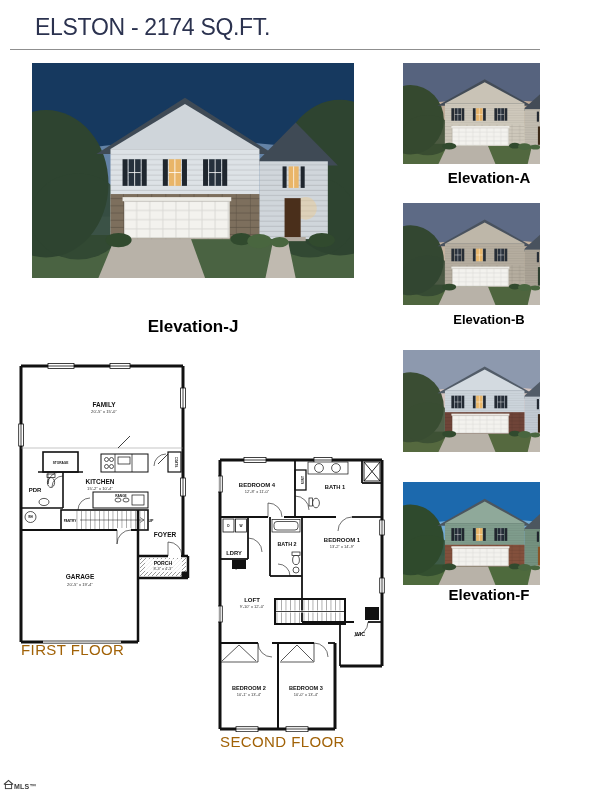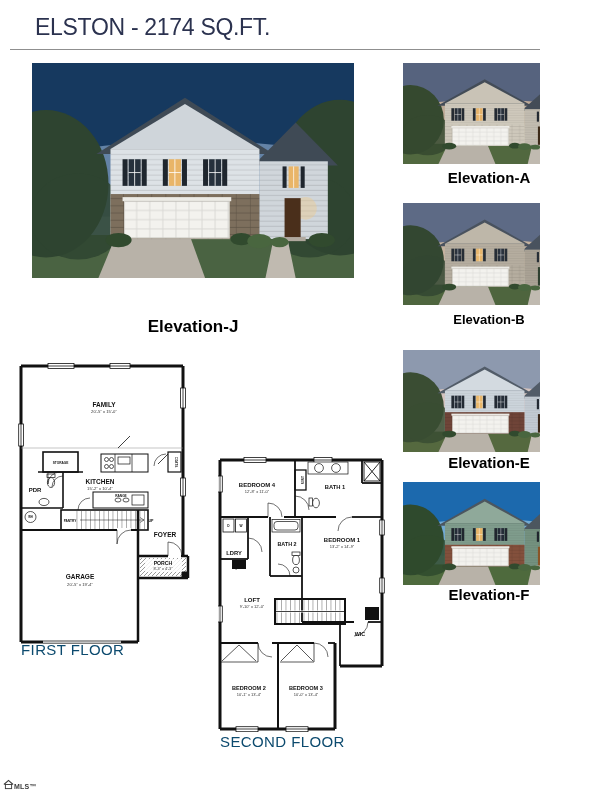--- a/index.html
+++ b/index.html
@@ -17,21 +17,21 @@
   .ph-f{left:403px;top:482px;width:172px;height:103px;}
   .elabel{position:absolute;text-align:center;font-weight:700;color:#000;}
   .el-main{left:32px;top:281px;width:322px;font-size:17px;margin-top:36px;}
   .el-a{left:403px;top:169px;width:172px;font-size:15px;}
   .el-b{left:403px;top:312px;width:172px;font-size:13px;}
   .el-e{left:403px;top:454px;width:172px;font-size:15px;}
   .el-f{left:403px;top:586px;width:172px;font-size:15px;text-align:center;}
   .plan{position:absolute;}
   .fp1{left:18px;top:358px;width:192px;height:290px;}
   .fp2{left:218px;top:456px;width:168px;height:276px;}
-  .fcaption{position:absolute;font-size:15px;font-weight:400;letter-spacing:0.4px;color:#0c4a6e;}
+  .fcaption{position:absolute;font-size:15px;font-weight:400;letter-spacing:0.4px;color:#a16207;}
   .cap1{left:21px;top:641px;}
   .cap2{left:220px;top:733px;}
   .mls{position:absolute;left:3px;top:779px;display:flex;align-items:flex-end;color:#3a3a3a;}
   .mls-text{font-size:7px;font-weight:700;letter-spacing:0.2px;}
   
   .scene-j{--sky1:#16395f;--sky2:#7f9cbe;--grass:#4a6342;--tree:#2e4430;--roof:#3f4a55;
            --gable:#cfd5da;--siding:#dde2e6;--siding2:#d0d6db;--base:#7d6f5d;
            --shutter:#1f262e;--win:#25303c;--winlit:#e9b568;--door:#4a2f1b;}
   .scene-a{--sky1:#56637e;--sky2:#e3c3a2;--grass:#51683f;--tree:#35492f;--roof:#434c57;
            --gable:#c9c3b6;--siding:#cec8bb;--siding2:#c2bcb0;--base:#cec8bb;
@@ -161,21 +161,20 @@
         <use href="#house-scene"></use>
       </svg>
   </div>
   <div class="elabel el-b">Elevation-B</div>
 
   <div class="photo ph-e">
     <svg viewBox="0 0 320 210" preserveAspectRatio="none" class="scene-e">
         <use href="#house-scene"></use>
       </svg>
   </div>
-  <div class="elabel el-e">Elevation-E</div>
 
   <div class="photo ph-f">
     <svg viewBox="0 0 320 210" preserveAspectRatio="none" class="scene-f">
         <use href="#house-scene"></use>
       </svg>
   </div>
   <div class="elabel el-f">Elevation-F</div>
 
   <svg class="plan fp1" viewBox="0 0 192 290">
     <g stroke="#111" fill="none">

